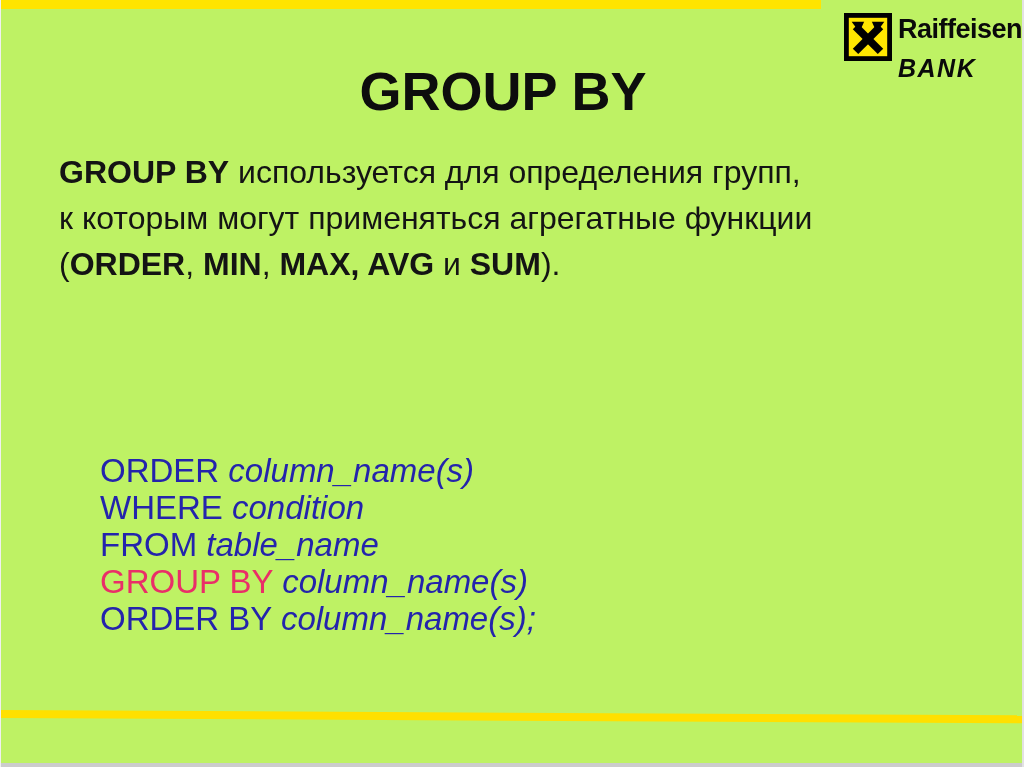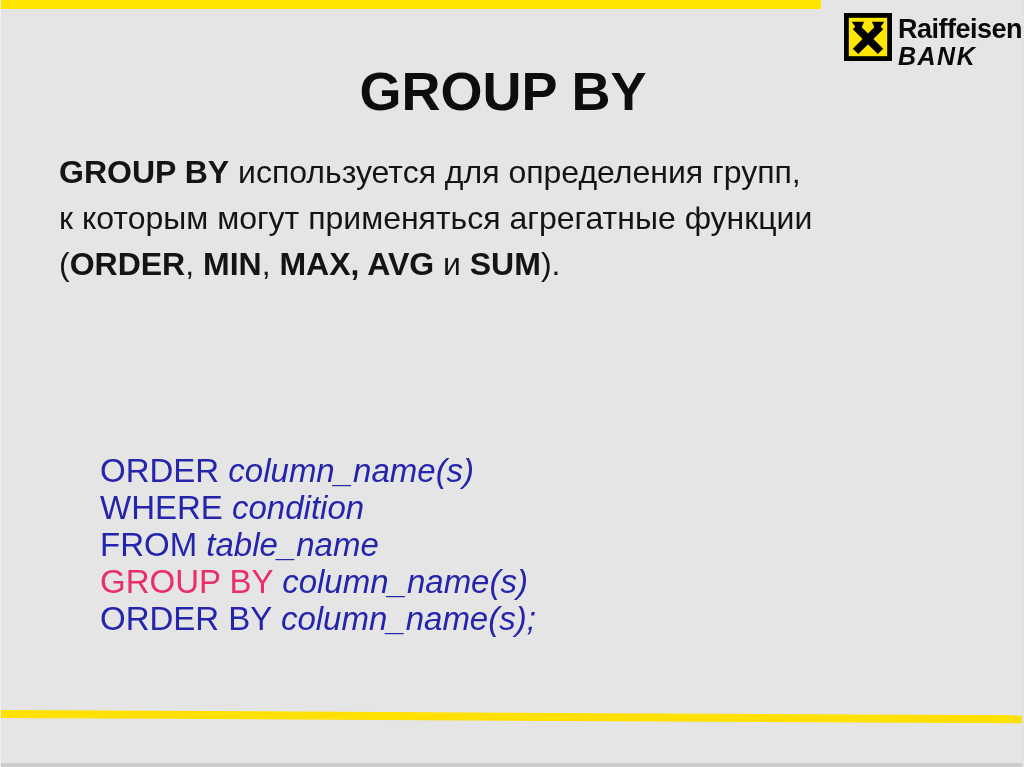--- a/index.html
+++ b/index.html
@@ -1,20 +1,20 @@
 <!DOCTYPE html>
 <html><head>
 <meta charset="utf-8">
 <style>
   html, body { margin: 0; padding: 0; background: #ffffff; }
   .stage {
     position: relative;
     width: 1024px;
     height: 767px;
-    background: #e5e5e5;
+    background: #bef264;
     overflow: hidden;
     font-family: "Liberation Sans", sans-serif;
     border-left: 1px solid #f0f0f0;
   }
   .right-edge {
     position: absolute; top: 0; right: 0; width: 3px; height: 100%;
     background: #e2e2e2;
   }
   .top-bar {
     position: absolute; top: 0; left: 0;
@@ -40,21 +40,21 @@
     display: flex; align-items: flex-start; gap: 6px;
   }
   .logo-mark { width: 48px; height: 48px; display: block; }
   .logo-text { display: flex; flex-direction: column; line-height: 1; padding-top: 3px; }
   .logo-brand {
     font-size: 27px; font-weight: bold; color: #0a0a0a;
     letter-spacing: -0.5px;
   }
   .logo-bank {
     font-size: 25px; font-weight: bold; font-style: italic; color: #0a0a0a;
-    letter-spacing: 1.5px; margin-top: 1px;
+    letter-spacing: 1.5px; margin-top: 13px;
   }
 
   
   .slide-title {
     position: absolute; top: 60px; left: 0; width: 1004px;
     text-align: center;
     font-size: 54px; font-weight: bold; color: #0d0d0d;
     letter-spacing: 0px;
   }
 

